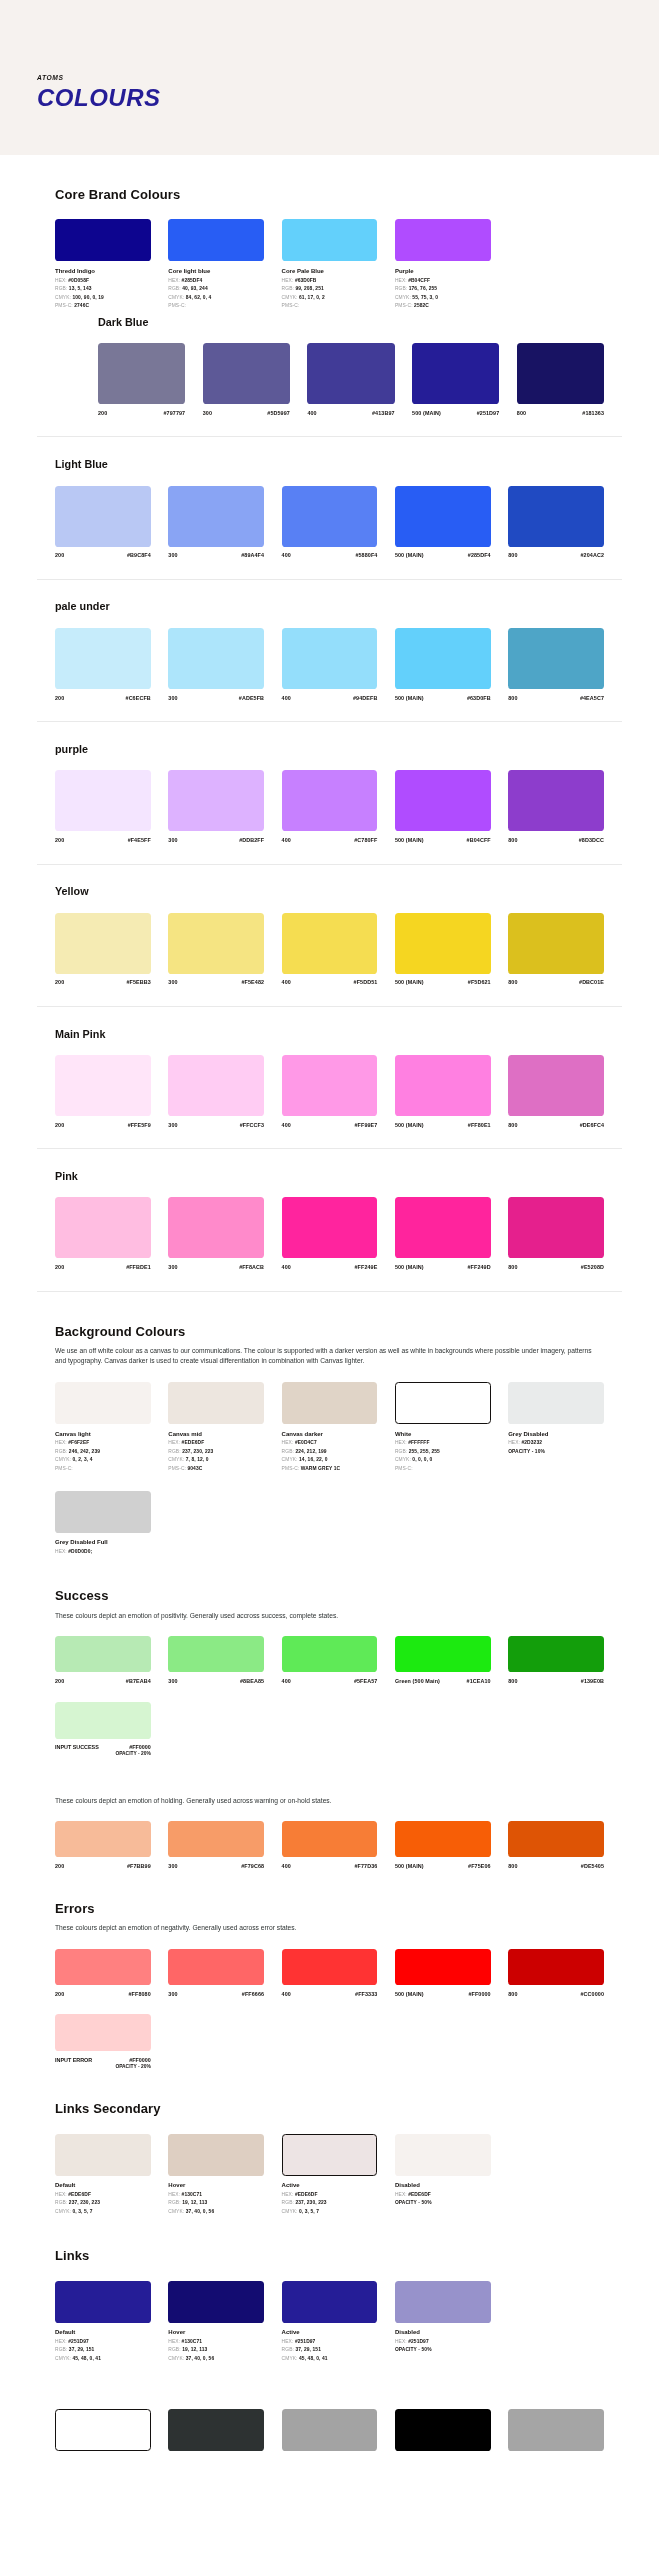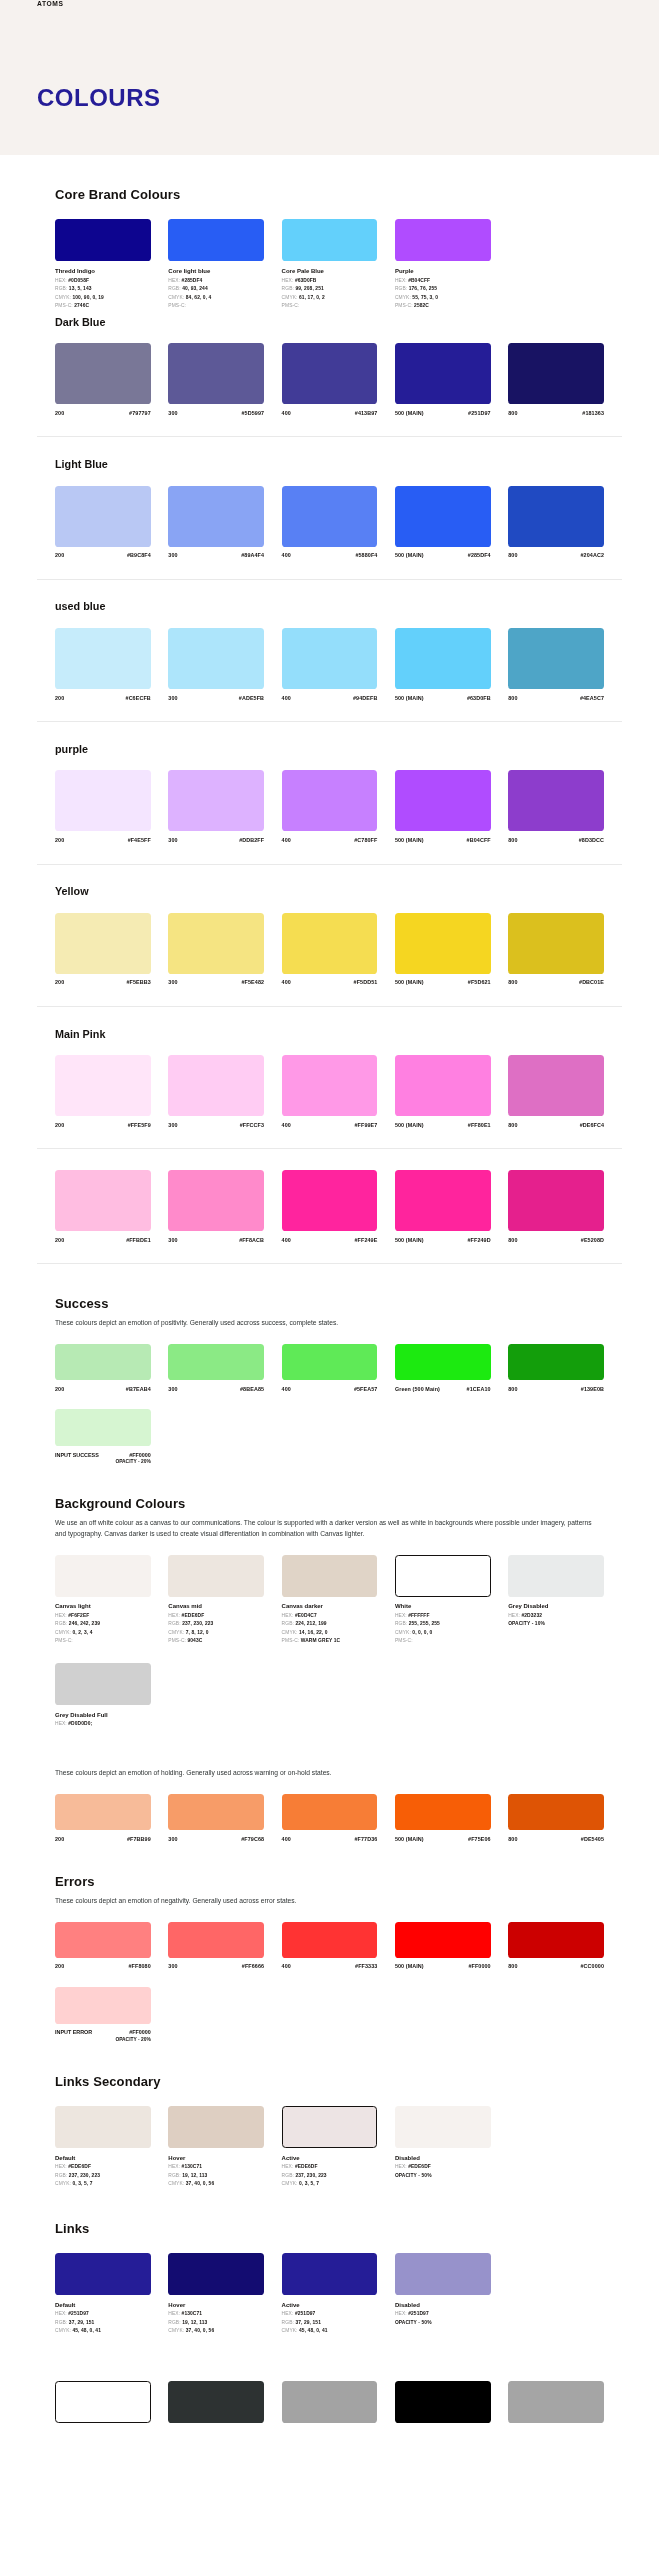--- a/index.html
+++ b/index.html
@@ -12,22 +12,23 @@
   }
   .page { width: 659px; position: relative; }
 
   
   .hero {
     background: #F6F2EF;
     height: 155px;
     padding: 0 37px;
     display: flex;
     flex-direction: column;
-    justify-content: space-between;
+    justify-content: flex-end;
     padding-bottom: 45px;
+    font-style: italic;
   }
   .hero-eyebrow {
     font-size: 6.7px;
     font-weight: 700;
     letter-spacing: 0.6px;
     color: #14110F;
     margin-bottom: 5.2px;
   }
   .hero-title {
     font-size: 24px;
@@ -194,21 +195,21 @@
           <div class="detail-name">Purple</div>
           <div class="detail-line">HEX: <b>#B04CFF</b></div>
           <div class="detail-line">RGB: <b>176, 76, 255</b></div>
           <div class="detail-line">CMYK: <b>55, 75, 3, 0</b></div>
           <div class="detail-line">PMS-C: <b>2582C</b></div>
         </div>
       </div>
   </section>
 
   <div id="ramps-container">
-      <section class="section" style="padding-top: 5.2px;">
+      <section class="section" style="padding-top: 5.2px; margin-left: 43px;">
         <h3 class="ramp-title">Dark Blue</h3>
         <div class="grid-5">
           <div class="ramp-cell">
             <div class="chip" style="background: rgb(121, 119, 151);"></div>
             <div class="ramp-meta">
               <span>200</span>
               <span>#797797</span>
             </div>
           </div>
           <div class="ramp-cell">
@@ -277,21 +278,21 @@
             <div class="chip" style="background: rgb(32, 74, 194);"></div>
             <div class="ramp-meta">
               <span>800</span>
               <span>#204AC2</span>
             </div>
           </div>
         </div>
       </section>
       <hr class="rule">
       <section class="section" style="padding-top: 20.6px;">
-        <h3 class="ramp-title">used blue</h3>
+        <h3 class="ramp-title">pale under</h3>
         <div class="grid-5">
           <div class="ramp-cell">
             <div class="chip" style="background: rgb(198, 236, 251);"></div>
             <div class="ramp-meta">
               <span>200</span>
               <span>#C6ECFB</span>
             </div>
           </div>
           <div class="ramp-cell">
             <div class="chip" style="background: rgb(173, 229, 251);"></div>
@@ -441,20 +442,21 @@
             <div class="chip" style="background: rgb(222, 111, 196);"></div>
             <div class="ramp-meta">
               <span>800</span>
               <span>#DE6FC4</span>
             </div>
           </div>
         </div>
       </section>
       <hr class="rule">
       <section class="section" style="padding-top: 20.6px;">
+        <h3 class="ramp-title">Pink</h3>
         <div class="grid-5">
           <div class="ramp-cell">
             <div class="chip" style="background: rgb(255, 189, 225);"></div>
             <div class="ramp-meta">
               <span>200</span>
               <span>#FFBDE1</span>
             </div>
           </div>
           <div class="ramp-cell">
             <div class="chip" style="background: rgb(255, 138, 203);"></div>
@@ -481,72 +483,20 @@
             <div class="chip" style="background: rgb(229, 32, 141);"></div>
             <div class="ramp-meta">
               <span>800</span>
               <span>#E5208D</span>
             </div>
           </div>
         </div>
       </section>
       <hr class="rule">
     </div>
-
-  <section class="section sec-gap-lg">
-    <h2 class="section-title">Success</h2>
-    <p class="section-desc">These colours depict an emotion of positivity. Generally used accross success, complete states.</p>
-    <div class="grid-5" id="success-grid">
-        <div class="status-cell">
-          <div class="chip" style="background: rgb(183, 234, 180);"></div>
-          <div class="ramp-meta">
-            <span>200</span>
-            <span>#B7EAB4</span>
-          </div>
-        </div>
-        <div class="status-cell">
-          <div class="chip" style="background: rgb(139, 234, 133);"></div>
-          <div class="ramp-meta">
-            <span>300</span>
-            <span>#8BEA85</span>
-          </div>
-        </div>
-        <div class="status-cell">
-          <div class="chip" style="background: rgb(95, 234, 87);"></div>
-          <div class="ramp-meta">
-            <span>400</span>
-            <span>#5FEA57</span>
-          </div>
-        </div>
-        <div class="status-cell">
-          <div class="chip" style="background: rgb(28, 234, 16);"></div>
-          <div class="ramp-meta">
-            <span>Green (500 Main)</span>
-            <span>#1CEA10</span>
-          </div>
-        </div>
-        <div class="status-cell">
-          <div class="chip" style="background: rgb(19, 158, 11);"></div>
-          <div class="ramp-meta">
-            <span>800</span>
-            <span>#139E0B</span>
-          </div>
-        </div>
-      </div>
-    <div class="grid-1" id="success-input">
-        <div class="status-cell">
-          <div class="chip" style="background: rgb(214, 245, 209); height: 37px;"></div>
-          <div class="status-meta">
-            <span>INPUT SUCCESS</span>
-            <span>#FF0000</span>
-          </div>
-          <div class="status-sub">OPACITY - 20%</div>
-        </div>
-      </div>
-  </section>
 
   <section class="section sec-gap-lg">
     <h2 class="section-title">Background Colours</h2>
     <p class="section-desc">We use an off white colour as a canvas to our communications. The colour is supported with a darker version as well as white in backgrounds where possible under imagery, patterns and typography. Canvas darker is used to create visual differentiation in combination with Canvas lighter.</p>
     <div class="grid-5" id="background-grid">
         <div class="detail-cell">
           <div class="chip" style="background: rgb(246, 242, 239);"></div>
           <div class="detail-name">Canvas light</div>
           <div class="detail-line">HEX: <b>#F6F2EF</b></div>
           <div class="detail-line">RGB: <b>246, 242, 239</b></div>
@@ -587,20 +537,72 @@
     <div class="grid-1" id="background-extra">
         <div class="detail-cell">
           <div class="chip" style="background: rgb(208, 208, 208);"></div>
           <div class="detail-name">Grey Disabled Full</div>
           <div class="detail-line">HEX: <b>#D0D0D0;</b></div>
         </div>
       </div>
   </section>
 
   <section class="section sec-gap-lg">
+    <h2 class="section-title">Success</h2>
+    <p class="section-desc">These colours depict an emotion of positivity. Generally used accross success, complete states.</p>
+    <div class="grid-5" id="success-grid">
+        <div class="status-cell">
+          <div class="chip" style="background: rgb(183, 234, 180);"></div>
+          <div class="ramp-meta">
+            <span>200</span>
+            <span>#B7EAB4</span>
+          </div>
+        </div>
+        <div class="status-cell">
+          <div class="chip" style="background: rgb(139, 234, 133);"></div>
+          <div class="ramp-meta">
+            <span>300</span>
+            <span>#8BEA85</span>
+          </div>
+        </div>
+        <div class="status-cell">
+          <div class="chip" style="background: rgb(95, 234, 87);"></div>
+          <div class="ramp-meta">
+            <span>400</span>
+            <span>#5FEA57</span>
+          </div>
+        </div>
+        <div class="status-cell">
+          <div class="chip" style="background: rgb(28, 234, 16);"></div>
+          <div class="ramp-meta">
+            <span>Green (500 Main)</span>
+            <span>#1CEA10</span>
+          </div>
+        </div>
+        <div class="status-cell">
+          <div class="chip" style="background: rgb(19, 158, 11);"></div>
+          <div class="ramp-meta">
+            <span>800</span>
+            <span>#139E0B</span>
+          </div>
+        </div>
+      </div>
+    <div class="grid-1" id="success-input">
+        <div class="status-cell">
+          <div class="chip" style="background: rgb(214, 245, 209); height: 37px;"></div>
+          <div class="status-meta">
+            <span>INPUT SUCCESS</span>
+            <span>#FF0000</span>
+          </div>
+          <div class="status-sub">OPACITY - 20%</div>
+        </div>
+      </div>
+  </section>
+
+  <section class="section sec-gap-lg">
     <p class="section-desc">These colours depict an emotion of holding. Generally used across warning or on-hold states.</p>
     <div class="grid-5" id="warning-grid">
         <div class="status-cell">
           <div class="chip" style="background: rgb(247, 187, 153);"></div>
           <div class="ramp-meta">
             <span>200</span>
             <span>#F7BB99</span>
           </div>
         </div>
         <div class="status-cell">

